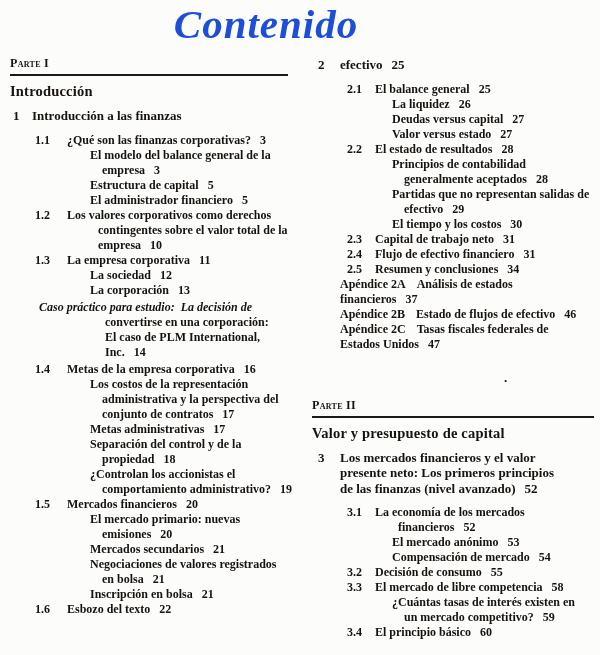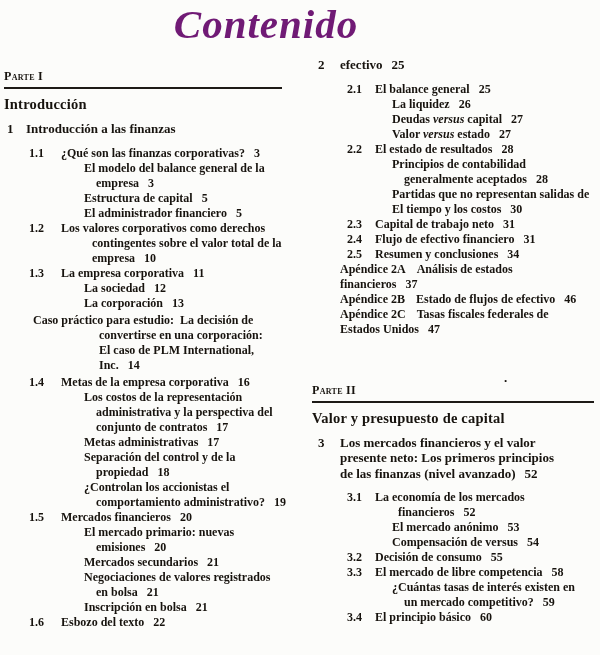--- a/index.html
+++ b/index.html
@@ -15,38 +15,38 @@
 
   .title {
     position: absolute;
     top: 0; left: 0; width: 532px;
     text-align: center;
     font-style: italic;
     font-weight: 700;
     font-size: 41px;
     line-height: 48px;
     letter-spacing: 1px;
-    color: #701a75;
+    color: #1d4ed8;
   }
 
   .col {
     position: absolute;
     top: 57px;
     font-size: 12px;
     line-height: 15px;
     font-weight: bold;
   }
-  #col-left  { left: 4px;   width: 278px; margin-top: 13px; }
+  #col-left  { left: 10px;   width: 278px; }
   #col-right { left: 312px; width: 282px; }
 
   .line { position: relative; }
   .l0, .cont { position: relative; white-space: pre; }
   .num { position: absolute; top: 0; }
   .pg  { padding-left: 9px; }
-  .it  { font-style: italic; }
+  .it  { }
   .albl { padding-right: 11px; }
 
   
   .line.part {
     font-variant: small-caps;
     font-size: 12px;
     letter-spacing: 0.3px;
     line-height: 13px;
     margin-bottom: 4px;
   }
@@ -85,21 +85,21 @@
   #col-right .section .l0  { padding-left: 63px; }
   #col-right .section .cont{ padding-left: 86px; font-family: Liberation Serif, serif; }
   #col-right .section .num { left: 35px; }
 
   
   .topic .l0  { padding-left: 80px; }
   .topic .cont{ padding-left: 92px; }
 
   
   .line.case { margin: 2px 0; }
-  .case .l0  { padding-left: 29px; }
+  .case .l0  { padding-left: 29px; font-style: italic; }
   .case .cont{ padding-left: 95px; }
 
   
   .appendix .l0, .appendix .cont { padding-left: 28px; }
 
   
   .stray {
     position: absolute;
     left: 504px; top: 370px;
     font-weight: bold;
@@ -214,20 +214,21 @@
       </div>
       <div class="line section">
         <div class="l0"><span class="num">2.2</span><span>El estado de resultados</span><span class="pg">28</span></div>
       </div>
       <div class="line topic">
         <div class="l0"><span>Principios de contabilidad</span></div>
         <div class="cont"><span>generalmente aceptados</span><span class="pg">28</span></div>
       </div>
       <div class="line topic">
         <div class="l0"><span>Partidas que no representan salidas de</span></div>
+        <div class="cont"><span>efectivo</span><span class="pg">29</span></div>
       </div>
       <div class="line topic">
         <div class="l0"><span>El tiempo y los costos</span><span class="pg">30</span></div>
       </div>
       <div class="line section">
         <div class="l0"><span class="num">2.3</span><span>Capital de trabajo neto</span><span class="pg">31</span></div>
       </div>
       <div class="line section">
         <div class="l0"><span class="num">2.4</span><span>Flujo de efectivo financiero</span><span class="pg">31</span></div>
       </div>
@@ -258,21 +259,21 @@
         <div class="cont"><span>de las finanzas (nivel avanzado)</span><span class="pg">52</span></div>
       </div>
       <div class="line section">
         <div class="l0"><span class="num">3.1</span><span>La economía de los mercados</span></div>
         <div class="cont"><span>financieros</span><span class="pg">52</span></div>
       </div>
       <div class="line topic">
         <div class="l0"><span>El mercado anónimo</span><span class="pg">53</span></div>
       </div>
       <div class="line topic">
-        <div class="l0"><span>Compensación de versus</span><span class="pg">54</span></div>
+        <div class="l0"><span>Compensación de mercado</span><span class="pg">54</span></div>
       </div>
       <div class="line section">
         <div class="l0"><span class="num">3.2</span><span>Decisión de consumo</span><span class="pg">55</span></div>
       </div>
       <div class="line section">
         <div class="l0"><span class="num">3.3</span><span>El mercado de libre competencia</span><span class="pg">58</span></div>
       </div>
       <div class="line topic">
         <div class="l0"><span>¿Cuántas tasas de interés existen en</span></div>
         <div class="cont"><span>un mercado competitivo?</span><span class="pg">59</span></div>

